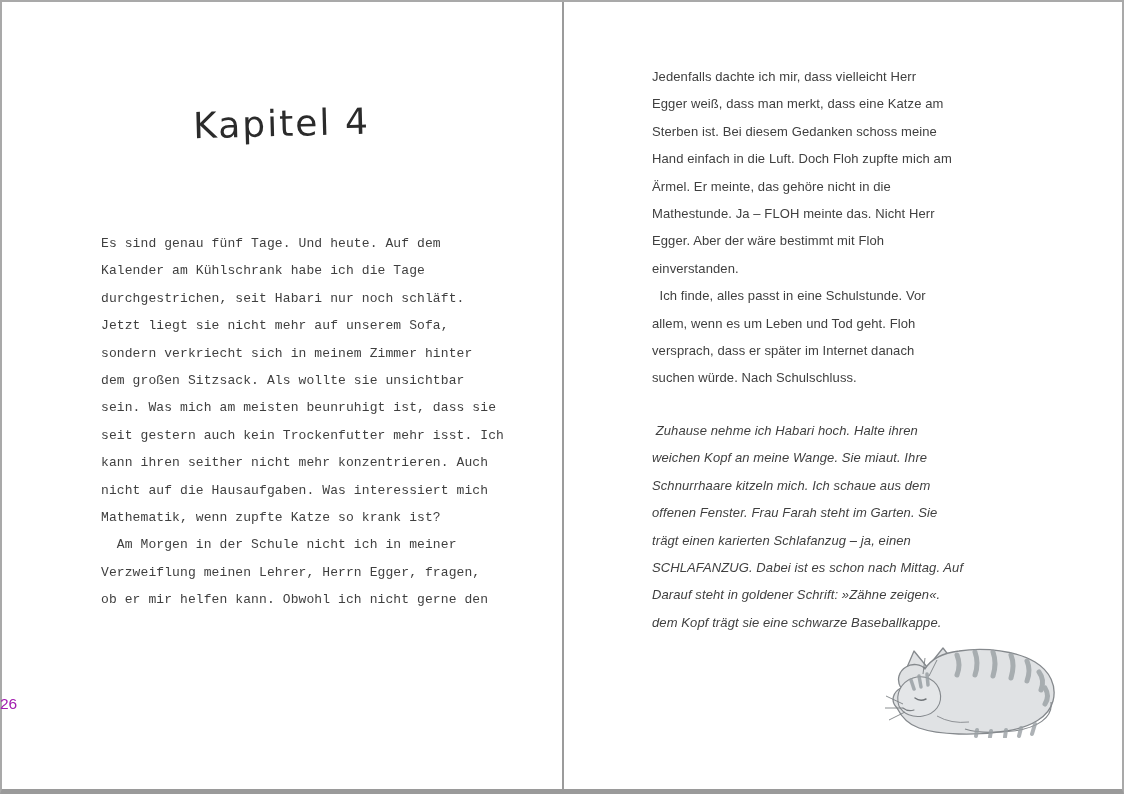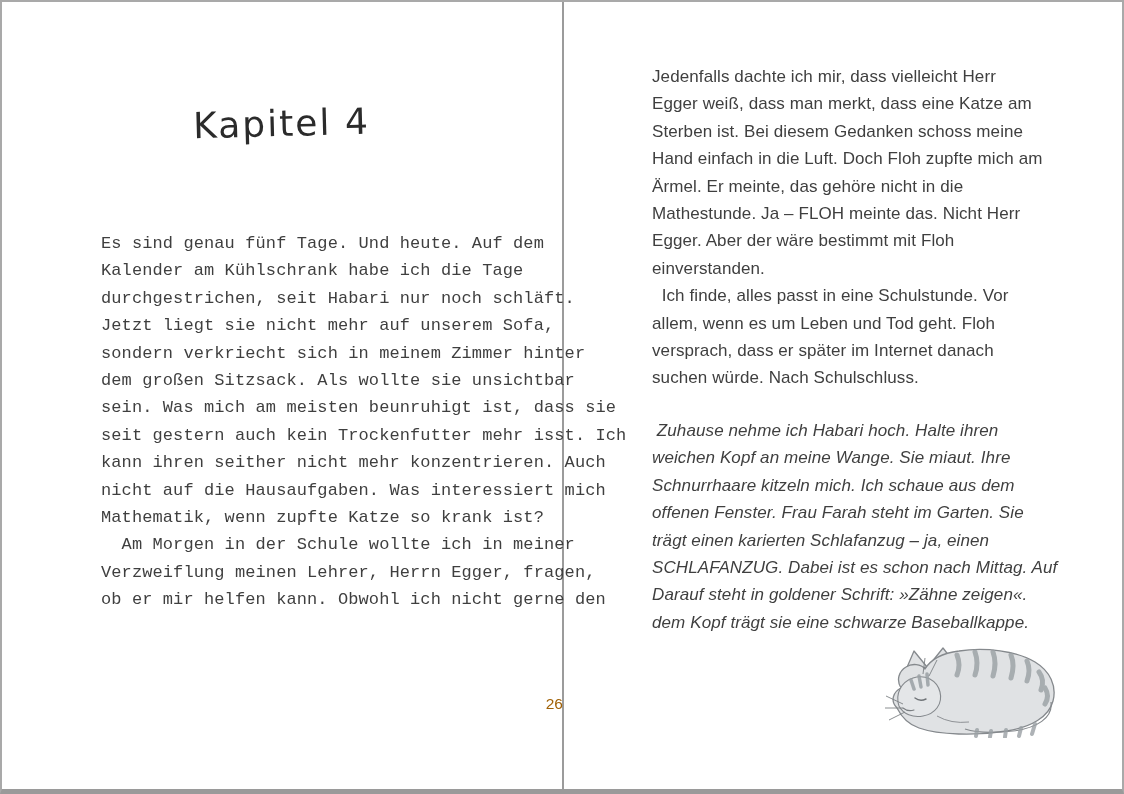--- a/index.html
+++ b/index.html
@@ -24,30 +24,30 @@
   .chapter-title{
     position:absolute;left:0;top:103px;width:563px;
     text-align:center;
     font-family:"DejaVu Sans", sans-serif;
     font-size:36px;color:#2b2b2b;letter-spacing:2px;
     transform:rotate(-1.5deg);
   }
   .textblock{position:absolute;}
   .textblock .line{
     white-space:pre;
-    font-size:17px;
+    font-size:13px;
     line-height:27.4px;
     letter-spacing:0.1px;
   }
   .left-text{left:101px;top:230px;font-family:Liberation Mono, monospace;}
   .right-p1{left:652px;top:63px;}
   .right-p2{left:652px;top:417px;font-style:italic;}
   .page-number{
     position:absolute;left:0;top:695px;width:563px;
-    text-align:right;font-size:15.5px;color:#a16207;
+    text-align:left;font-size:15.5px;color:#a21caf;
   }
   .cat{
     position:absolute;left:885px;top:646px;width:180px;height:92px;
   }
 </style>
 </head>
 <body>
 
 <div class="frame"></div>
 <div class="gutter"></div>
@@ -60,21 +60,21 @@
       <div class="line">Kalender am Kühlschrank habe ich die Tage</div>
       <div class="line">durchgestrichen, seit Habari nur noch schläft.</div>
       <div class="line">Jetzt liegt sie nicht mehr auf unserem Sofa,</div>
       <div class="line">sondern verkriecht sich in meinem Zimmer hinter</div>
       <div class="line">dem großen Sitzsack. Als wollte sie unsichtbar</div>
       <div class="line">sein. Was mich am meisten beunruhigt ist, dass sie</div>
       <div class="line">seit gestern auch kein Trockenfutter mehr isst. Ich</div>
       <div class="line">kann ihren seither nicht mehr konzentrieren. Auch</div>
       <div class="line">nicht auf die Hausaufgaben. Was interessiert mich</div>
       <div class="line">Mathematik, wenn zupfte Katze so krank ist?</div>
-      <div class="line">  Am Morgen in der Schule wollte ich in meiner</div>
+      <div class="line">  Am Morgen in der Schule nicht ich in meiner</div>
       <div class="line">Verzweiflung meinen Lehrer, Herrn Egger, fragen,</div>
       <div class="line">ob er mir helfen kann. Obwohl ich nicht gerne den</div>
     </div>
 
   <div class="page-number">26</div>
 </div>
 
 <div>
   <div class="textblock right-p1">
       <div class="line">Jedenfalls dachte ich mir, dass vielleicht Herr</div>

